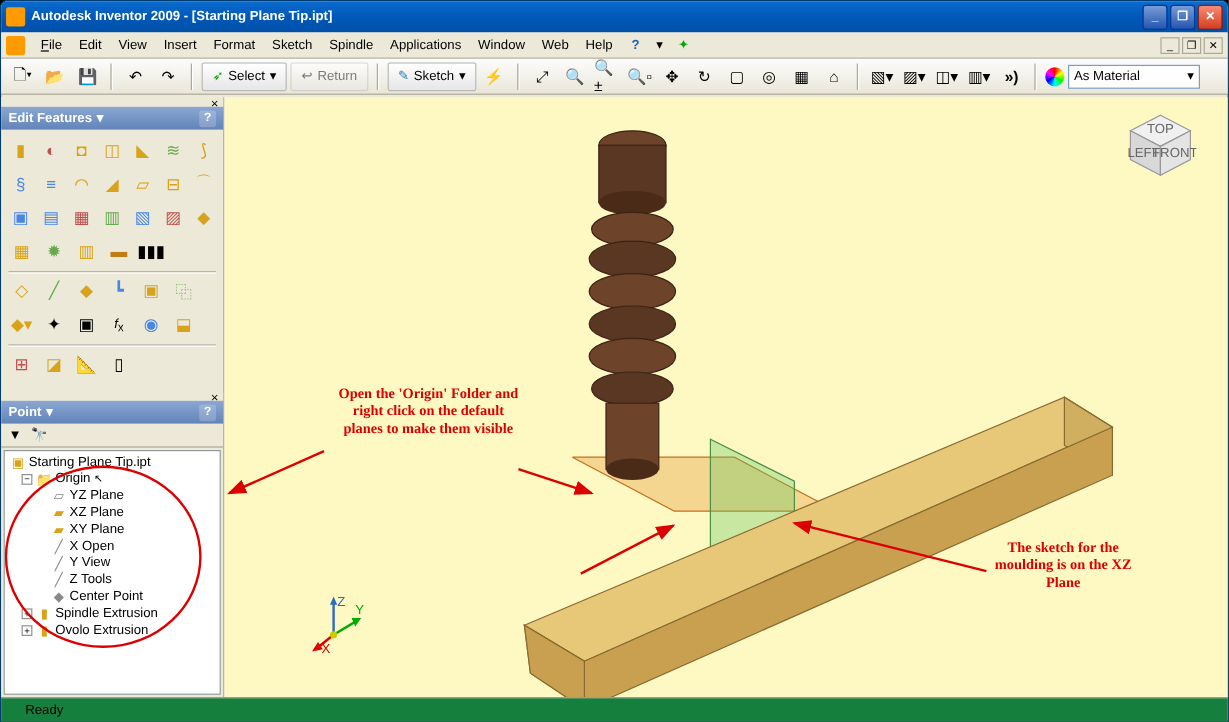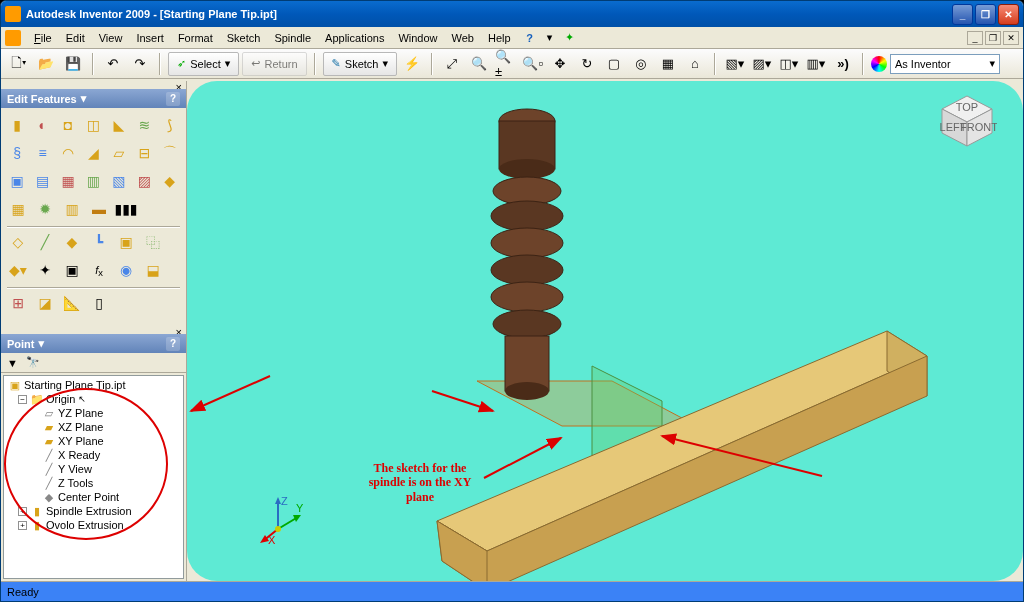--- a/index.html
+++ b/index.html
@@ -33,25 +33,25 @@
 .features-body { padding: 6px; }
 .icon-row { display: flex; gap: 5px; margin-bottom: 6px; }
 .ficon { width: 22px; height: 22px; border: 1px solid transparent; border-radius: 2px; display: flex; align-items: center; justify-content: center; font-size: 14px; cursor: pointer; }
 .divider { height: 2px; border-top: 1px solid #aca899; border-bottom: 1px solid #fff; margin: 3px 0; }
 .model-filter { height: 20px; display: flex; align-items: center; gap: 8px; padding: 0 6px; border-bottom: 1px solid #aca899; }
 .model-tree { flex: 1; background: #fff; margin: 2px; border: 1px solid #919b9c; overflow: hidden; padding: 2px; position: relative; }
 .tree-node { display: flex; align-items: center; padding: 1px 0 1px 2px; gap: 2px; white-space: nowrap; cursor: default; }
 .tree-toggle { width: 9px; height: 9px; border: 1px solid #919191; background: #fff; font-size: 8px; line-height: 7px; text-align: center; margin-right: 1px; }
 .tree-icon { width: 14px; height: 12px; display: inline-flex; align-items: center; justify-content: center; font-size: 11px; }
 .circle-annotation { position: absolute; border: 2px solid #d00; border-radius: 50%; pointer-events: none; }
-.viewport { flex: 1; background: #5eead4; position: relative; overflow: hidden; border-radius: 30px; }
+.viewport { flex: 1; background: #fef9c3; position: relative; overflow: hidden; }
 .viewcube { position: absolute; top: 10px; right: 26px; width: 60px; height: 60px; }
 .annot { position: absolute; color: #d00; font-weight: bold; font-size: 12px; text-align: center; font-family: 'Comic Sans MS', cursive; line-height: 1.2; }
 .triad { position: absolute; left: 67px; bottom: 36px; }
-.statusbar { position: absolute; bottom: 0; left: 0; right: 0; height: 20px; background: #3b82f6; border-top: 1px solid #aca899; display: flex; align-items: center; padding: 0 6px; }
+.statusbar { position: absolute; bottom: 0; left: 0; right: 0; height: 20px; background: #15803d; border-top: 1px solid #aca899; display: flex; align-items: center; padding: 0 20px; }
 svg.arrow { position: absolute; pointer-events: none; }
 </style>
 </head>
 <body>
 
 <div class="window">
 
   <div class="titlebar">
     <div class="app-icon"></div>
     <div class="title">Autodesk Inventor 2009 - [Starting Plane Tip.ipt]</div>
@@ -112,21 +112,21 @@
     <div class="tbtn">⌂</div>
     <div class="tsep"></div>
     <div class="tbtn">▧▾</div>
     <div class="tbtn">▨▾</div>
     <div class="tbtn">◫▾</div>
     <div class="tbtn">▥▾</div>
     <div class="tbtn" style="font-weight:bold;">»)</div>
     <div class="tsep"></div>
     <div class="color-sphere"></div>
     <div class="material-dd">
-        <span>As Inventor</span>
+        <span>As Material</span>
         <span style="margin-left:auto;">▾</span>
       </div>
   </div>
 
   <div class="workspace">
 
     <div class="left-panels">
       <div class="close-x-bar">
           <span>×</span>
         </div>
@@ -226,21 +226,21 @@
         <div class="tree-node" style="padding-left:36px;">
             <span class="tree-icon" style="color:#d8a31a;">▰</span>
             <span>XZ Plane</span>
           </div>
         <div class="tree-node" style="padding-left:36px;">
             <span class="tree-icon" style="color:#d8a31a;">▰</span>
             <span>XY Plane</span>
           </div>
         <div class="tree-node" style="padding-left:36px;">
             <span class="tree-icon" style="color:#888;">╱</span>
-            <span>X Ready</span>
+            <span>X Open</span>
           </div>
         <div class="tree-node" style="padding-left:36px;">
             <span class="tree-icon" style="color:#888;">╱</span>
             <span>Y View</span>
           </div>
         <div class="tree-node" style="padding-left:36px;">
             <span class="tree-icon" style="color:#888;">╱</span>
             <span>Z Tools</span>
           </div>
         <div class="tree-node" style="padding-left:36px;">
@@ -294,21 +294,22 @@
 
       <svg class="viewcube" viewBox="0 0 60 60">
         <polygon points="30,5 55,18 30,31 5,18" fill="#f0f0f0" stroke="#999"></polygon>
         <polygon points="5,18 30,31 30,55 5,42" fill="#d8d8d8" stroke="#999"></polygon>
         <polygon points="30,31 55,18 55,42 30,55" fill="#e4e4e4" stroke="#999"></polygon>
         <text x="30" y="20" font-size="6" text-anchor="middle" fill="#666" transform="rotate(0 30 20)">TOP</text>
         <text x="16" y="40" font-size="6" text-anchor="middle" fill="#666">LEFT</text>
         <text x="42" y="40" font-size="6" text-anchor="middle" fill="#666">FRONT</text>
       </svg>
 
-      <div class="annot" style="top:380px;left:168px;width:130px;">The sketch for the spindle is on the XY plane</div>
+      <div class="annot" style="top:240px;left:90px;width:160px;">Open the 'Origin' Folder and right click on the default planes to make them visible</div>
+      <div class="annot" style="top:368px;left:634px;width:130px;">The sketch for the moulding is on the XZ Plane</div>
 
       <svg class="arrow" style="top:265px;left:0;width:320px;height:90px;">
         <defs>
             <marker id="ah1" markerWidth="8" markerHeight="8" refX="7" refY="3" orient="auto">
               <polygon points="0,0 8,3 0,6" fill="#d00"></polygon>
             </marker>
           </defs>
         <line x1="83" y1="30" x2="4" y2="65" stroke="#d00" stroke-width="2" marker-end="url(#ah1)"></line>
         <line x1="245" y1="45" x2="306" y2="65" stroke="#d00" stroke-width="2" marker-end="url(#ah1)"></line>
       </svg>

